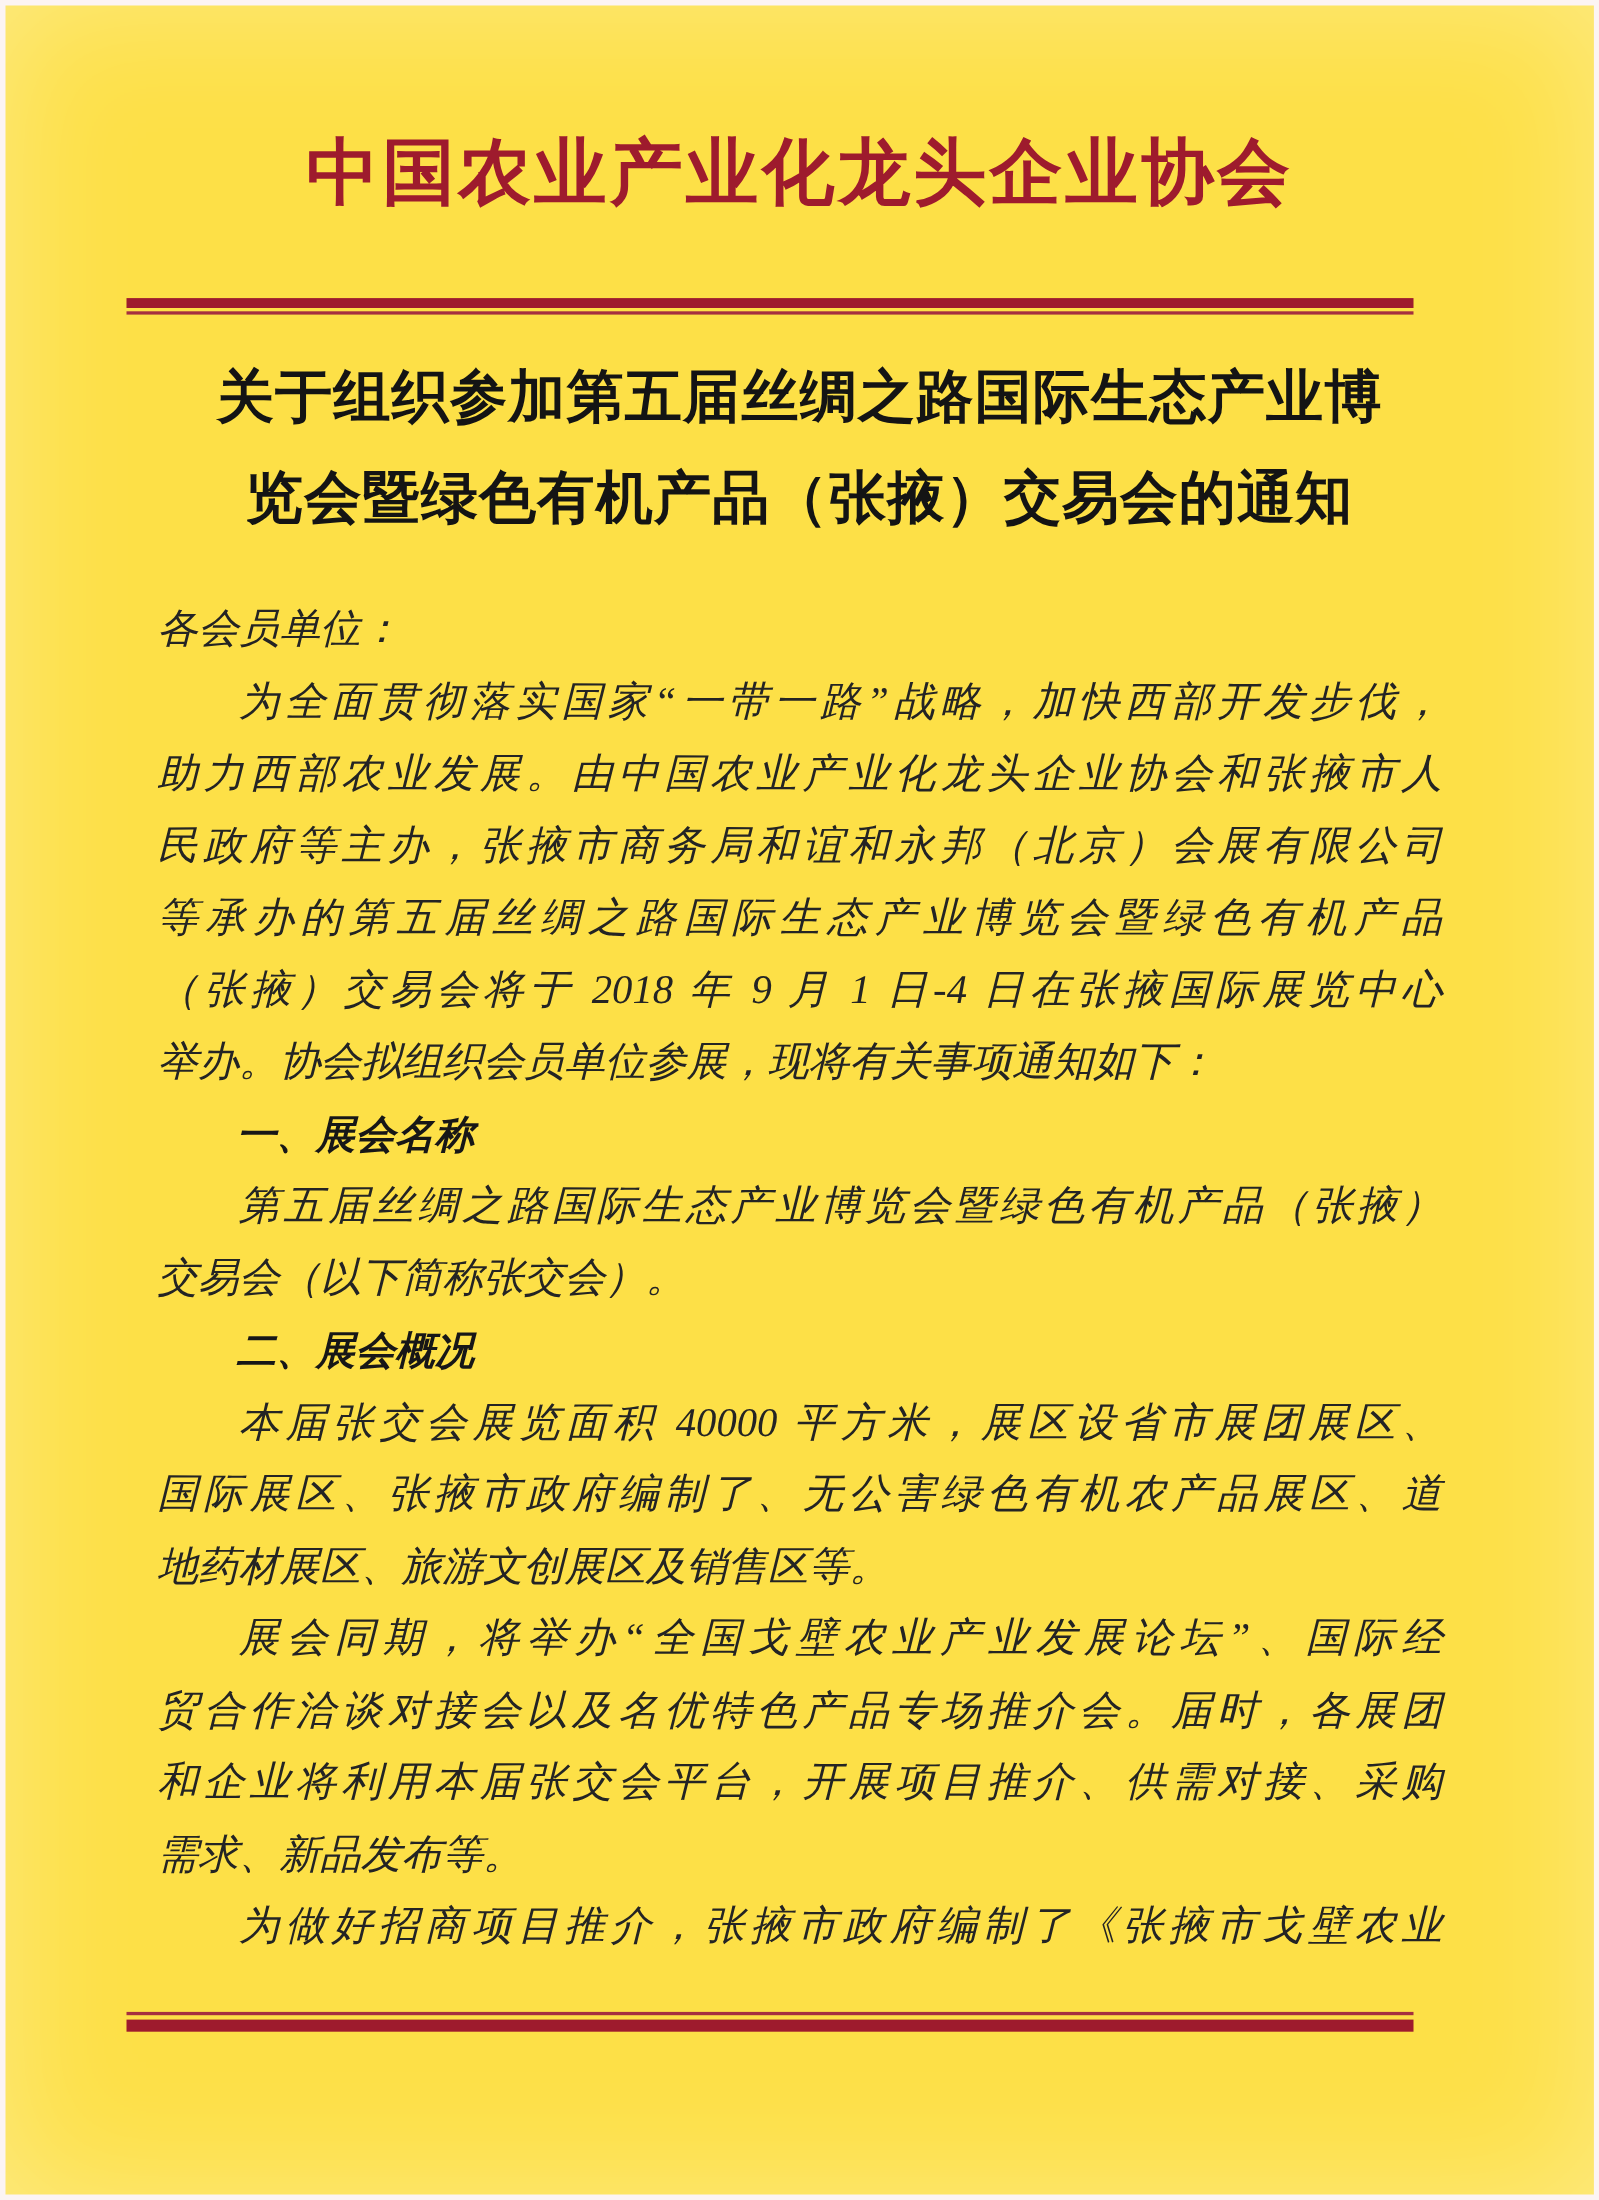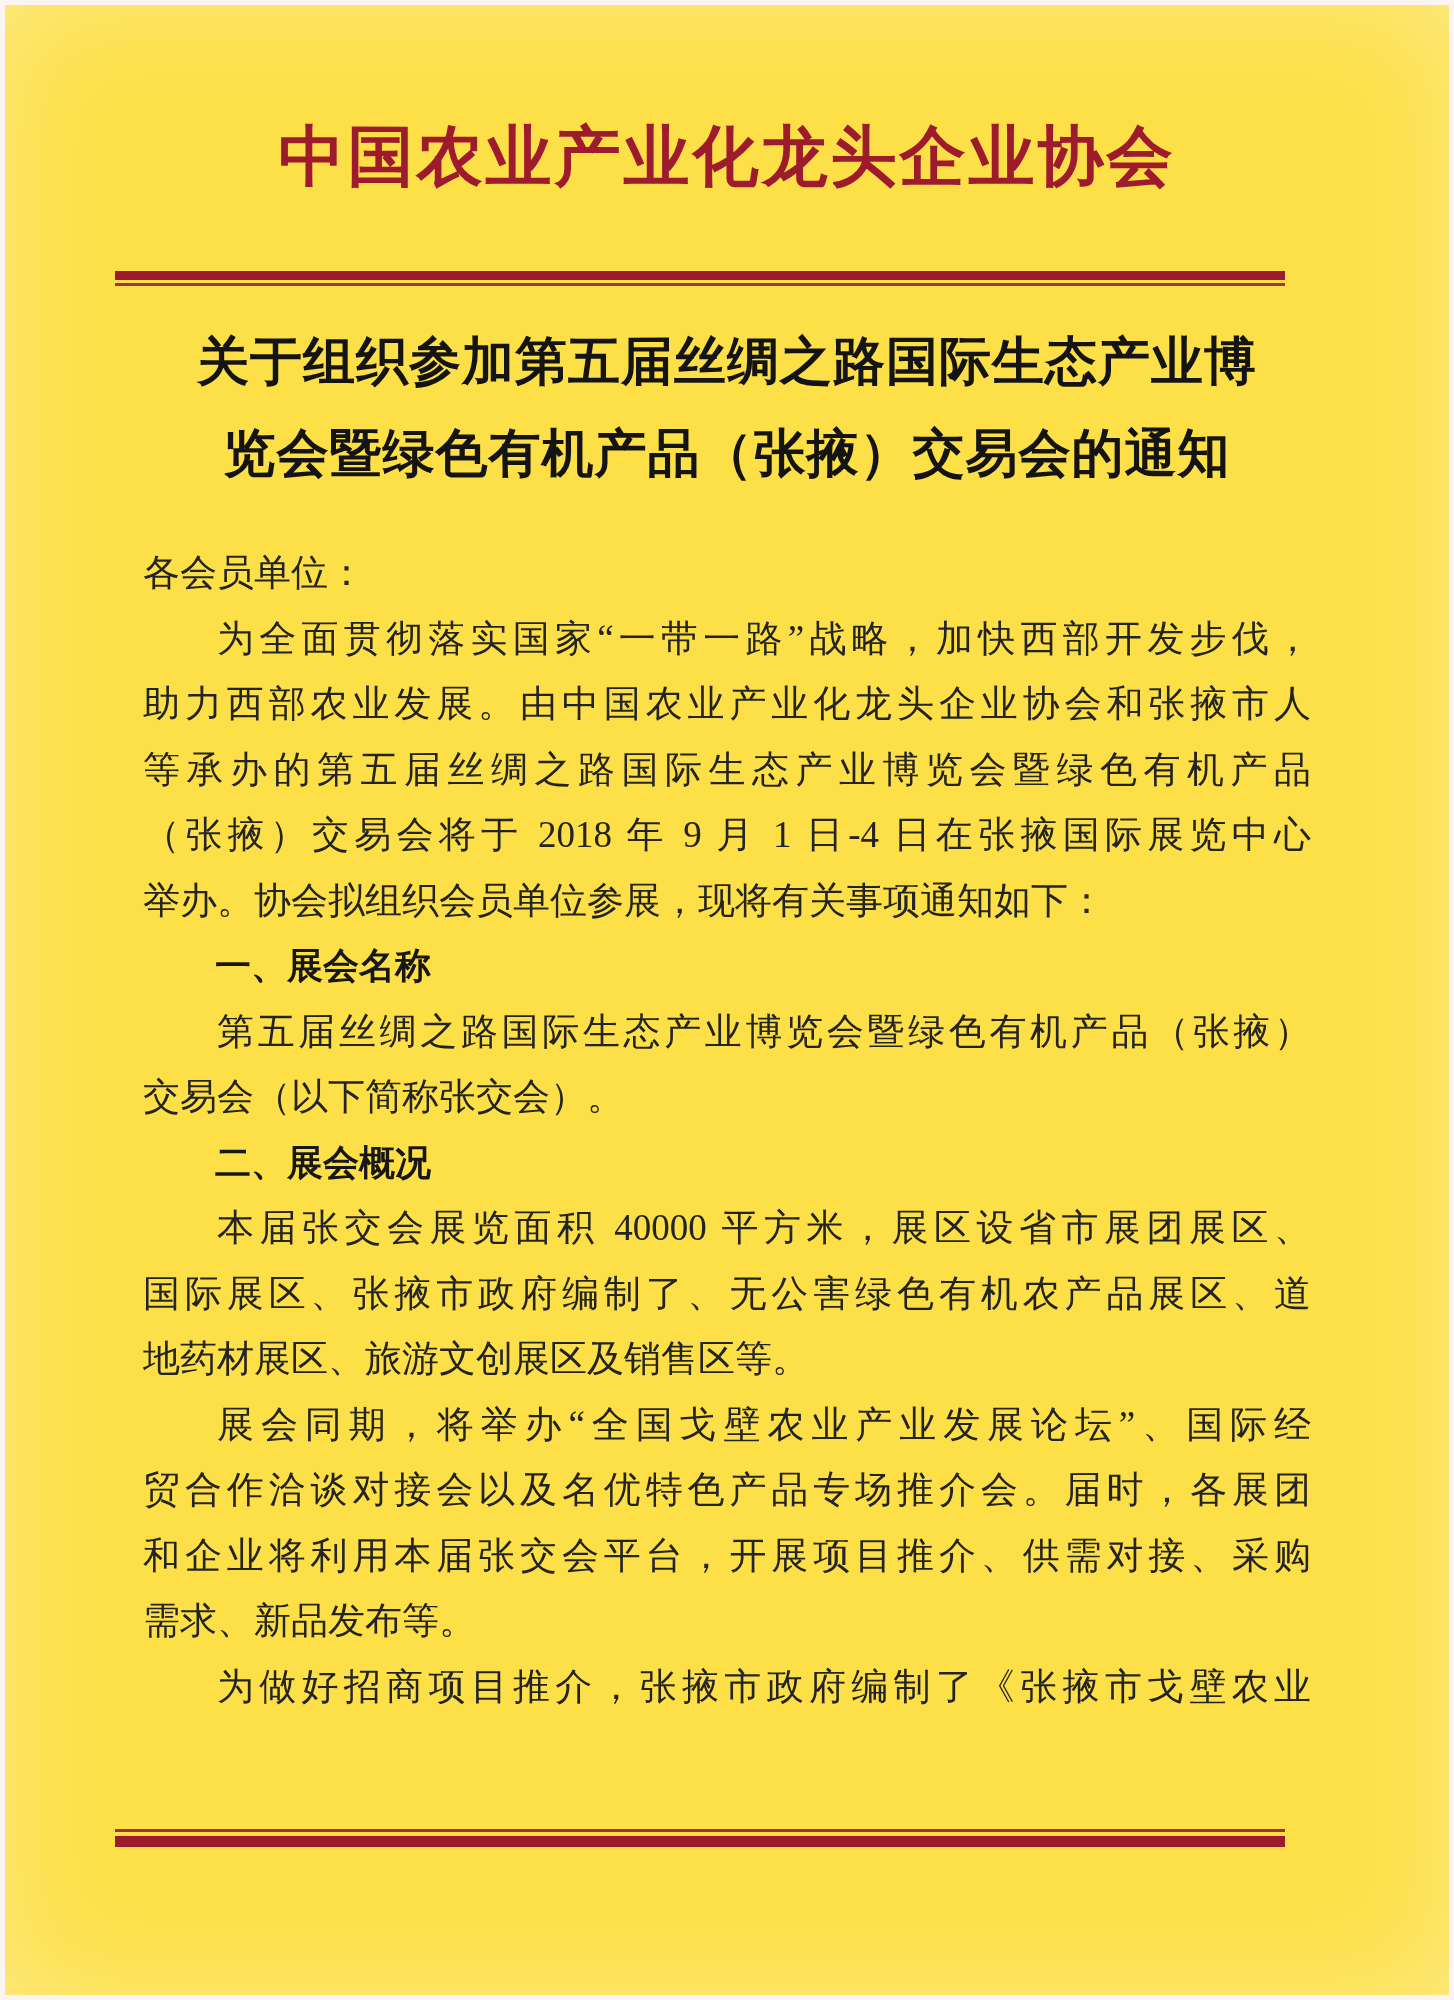--- a/index.html
+++ b/index.html
@@ -29,21 +29,21 @@
     font-weight:bold;
     color:#141414;
     line-height:92px;
     letter-spacing:1px;
   }
   .body-block{
     position:absolute;top:540px;left:143px;width:1168px;
     font-size:37px;
     color:#242424;
   }
-  .line{height:65.5px;line-height:65.5px;}
+  .line{height:65.5px;line-height:65.5px;font-style:italic;}
   .line.j{text-align:justify;text-align-last:justify;}
   .line.indent{text-indent:2em;}
   .line.heading{
     font-weight:bold;
     font-family:"Liberation Sans","DejaVu Sans",sans-serif;
     font-size:36px;
     text-indent:2em;
     color:#171717;
   }
   .rule-bottom{position:absolute;top:1829px;left:115px;width:1170px;}
@@ -64,20 +64,21 @@
 
   <div class="doc-title">
     <div>关于组织参加第五届丝绸之路国际生态产业博</div>
     <div>览会暨绿色有机产品（张掖）交易会的通知</div>
   </div>
 
   <div class="body-block">
       <div class="line">各会员单位：</div>
       <div class="line indent j">为全面贯彻落实国家“一带一路”战略，加快西部开发步伐，</div>
       <div class="line j">助力西部农业发展。由中国农业产业化龙头企业协会和张掖市人</div>
+      <div class="line j">民政府等主办，张掖市商务局和谊和永邦（北京）会展有限公司</div>
       <div class="line j">等承办的第五届丝绸之路国际生态产业博览会暨绿色有机产品</div>
       <div class="line j">（张掖）交易会将于 2018 年 9 月 1 日-4 日在张掖国际展览中心</div>
       <div class="line">举办。协会拟组织会员单位参展，现将有关事项通知如下：</div>
       <div class="line heading">一、展会名称</div>
       <div class="line indent j">第五届丝绸之路国际生态产业博览会暨绿色有机产品（张掖）</div>
       <div class="line">交易会（以下简称张交会）。</div>
       <div class="line heading">二、展会概况</div>
       <div class="line indent j">本届张交会展览面积 40000 平方米，展区设省市展团展区、</div>
       <div class="line j">国际展区、张掖市政府编制了、无公害绿色有机农产品展区、道</div>
       <div class="line">地药材展区、旅游文创展区及销售区等。</div>

